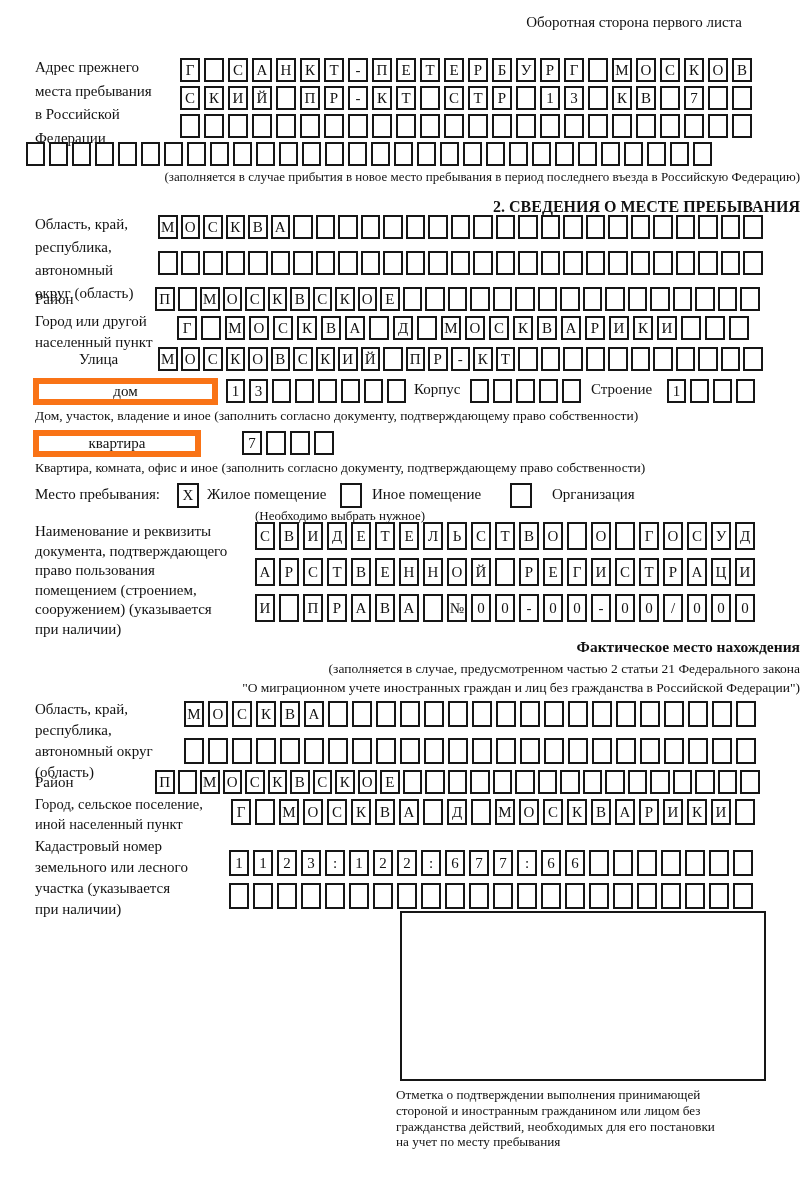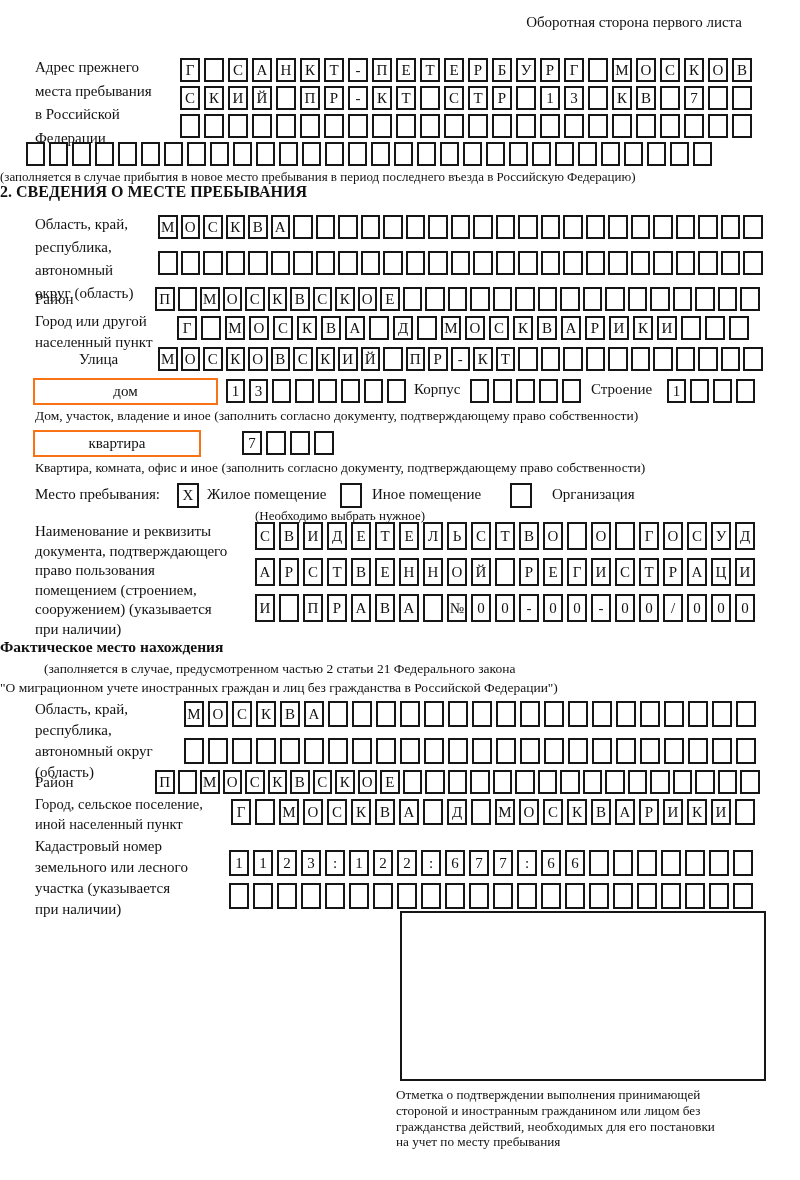--- a/index.html
+++ b/index.html
@@ -3,35 +3,35 @@
 <meta charset="utf-8">
 <style>
   html,body{margin:0;padding:0;background:#ffffff;}
   .page{
     position:relative;width:800px;height:1180px;background:#fff;
     font-family:"Liberation Serif","DejaVu Serif",serif;color:#111;overflow:hidden;
   }
   .abs{position:absolute;}
   .lbl{position:absolute;font-size:15px;line-height:22px;white-space:pre-line;}
   .note{position:absolute;font-size:13px;white-space:pre-line;}
-  .center{left:0;right:0;text-align:left;}
+  .center{left:0;right:0;text-align:right;}
   .title{position:absolute;font-weight:bold;font-size:16px;}
   .cells{position:absolute;display:flex;gap:4px;}
   .cells .cell{
     flex:none;width:20px;height:24px;box-sizing:border-box;border:2px solid #161616;
     display:flex;align-items:center;justify-content:center;
     font-size:15px;line-height:1;background:#fff;
   }
   .cells.tight{gap:3px;}
   .cells.tight .cell{width:19.5px;}
   .cells.sm .cell{width:19px;}
   .cells.tall .cell{height:28px;}
   .cells.mid .cell{height:26px;}
   .wbox{
-    position:absolute;height:27px;box-sizing:border-box;border:2px solid #f97316;
+    position:absolute;height:27px;box-sizing:border-box;border:6px solid #f97316;
     display:flex;align-items:center;justify-content:center;font-size:15px;background:#fff;
   }
   .chk{
     position:absolute;width:22px;height:25px;box-sizing:border-box;border:2px solid #161616;
     display:flex;align-items:center;justify-content:center;font-size:15px;background:#fff;
   }
   .stamp-box{position:absolute;box-sizing:border-box;border:2px solid #161616;background:#fff;}
 </style>
 </head>
 <body>
@@ -149,21 +149,21 @@
       <span class="cell"></span>
       <span class="cell"></span>
       <span class="cell"></span>
       <span class="cell"></span>
       <span class="cell"></span>
       <span class="cell"></span>
       <span class="cell"></span>
     </div>
   <div class="note center" style="top:169px;">(заполняется в случае прибытия в новое место пребывания в период последнего въезда в Российскую Федерацию)</div>
 
-  <div class="title center" style="top:183px;">2. СВЕДЕНИЯ О МЕСТЕ ПРЕБЫВАНИЯ</div>
+  <div class="title center" style="top:198px;">2. СВЕДЕНИЯ О МЕСТЕ ПРЕБЫВАНИЯ</div>
 
   <div class="lbl" style="left:35px;top:213px;width:140px;line-height:23px;">Область, край,
 республика,
 автономный
 округ (область)</div>
   <div class="cells tight" style="left:158px;top:215px;">
       <span class="cell">М</span>
       <span class="cell">О</span>
       <span class="cell">С</span>
       <span class="cell">К</span>

